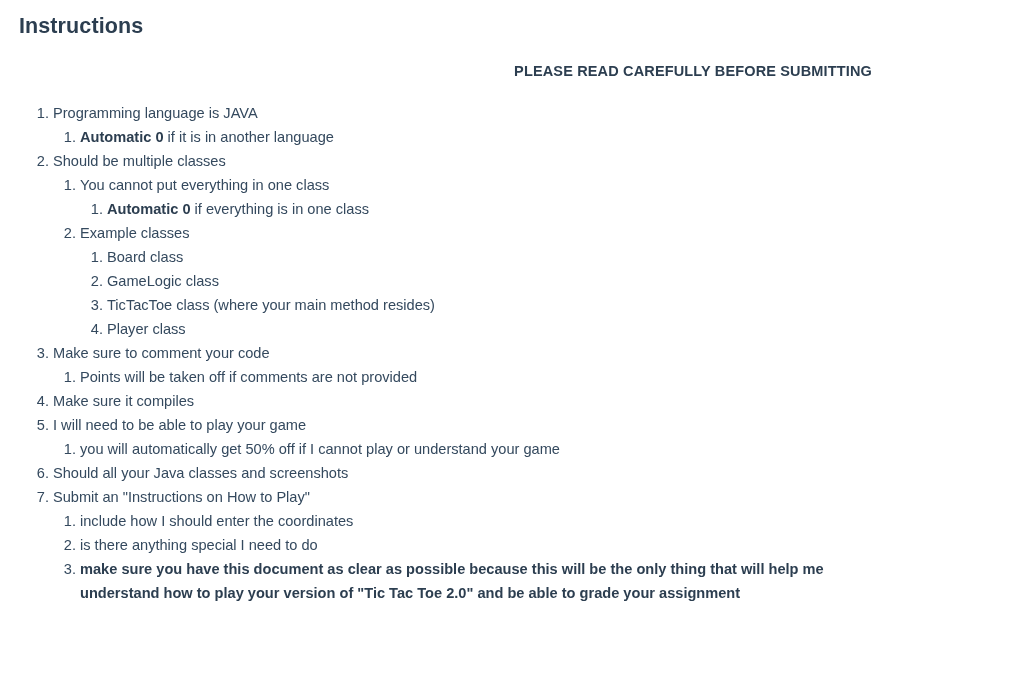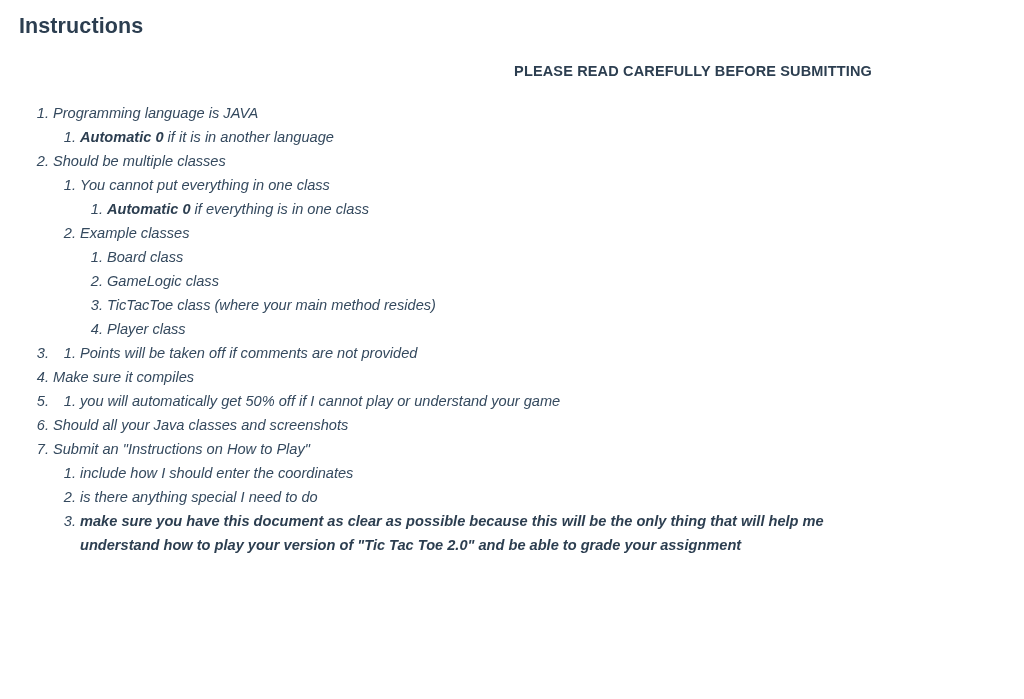--- a/index.html
+++ b/index.html
@@ -47,21 +47,20 @@
     font-weight: normal;
     color: #34495e;
     margin: 0 0 19px 0;
   }
 
   ol {
     margin: 0;
     padding: 0 0 0 34px;
     list-style-type: decimal;
     list-style-position: outside;
-    font-style: italic;
   }
   ol ol {
     padding-left: 27px;
   }
   li {
     font-size: 14.6px;
     line-height: 24px;
     color: #34495e;
     margin: 0;
     padding: 0;
@@ -99,25 +98,25 @@
           <li><span class="li-text">You cannot put everything in one class</span><ol>
               <li><span class="li-text"><span class="b">Automatic 0</span><span> if everything is in one class</span></span></li>
             </ol></li>
           <li><span class="li-text">Example classes</span><ol>
               <li><span class="li-text">Board class</span></li>
               <li><span class="li-text">GameLogic class</span></li>
               <li><span class="li-text">TicTacToe class (where your main method resides)</span></li>
               <li><span class="li-text">Player class</span></li>
             </ol></li>
         </ol></li>
-      <li><ol>
+      <li><span class="li-text">Make sure to comment your code</span><ol>
           <li><span class="li-text">Points will be taken off if comments are not provided</span></li>
         </ol></li>
       <li><span class="li-text">Make sure it compiles</span></li>
-      <li><ol>
+      <li><span class="li-text">I will need to be able to play your game</span><ol>
           <li><span class="li-text">you will automatically get 50% off if I cannot play or understand your game</span></li>
         </ol></li>
       <li><span class="li-text">Should all your Java classes and screenshots</span></li>
       <li><span class="li-text">Submit an "Instructions on How to Play"</span><ol>
           <li><span class="li-text">include how I should enter the coordinates</span></li>
           <li><span class="li-text">is there anything special I need to do</span></li>
           <li class="bold-item"><span class="li-text">make sure you have this document as clear as possible because this will be the only thing that will help me understand how to play your version of "Tic Tac Toe 2.0" and be able to grade your assignment</span></li>
         </ol></li>
     </ol>
 

